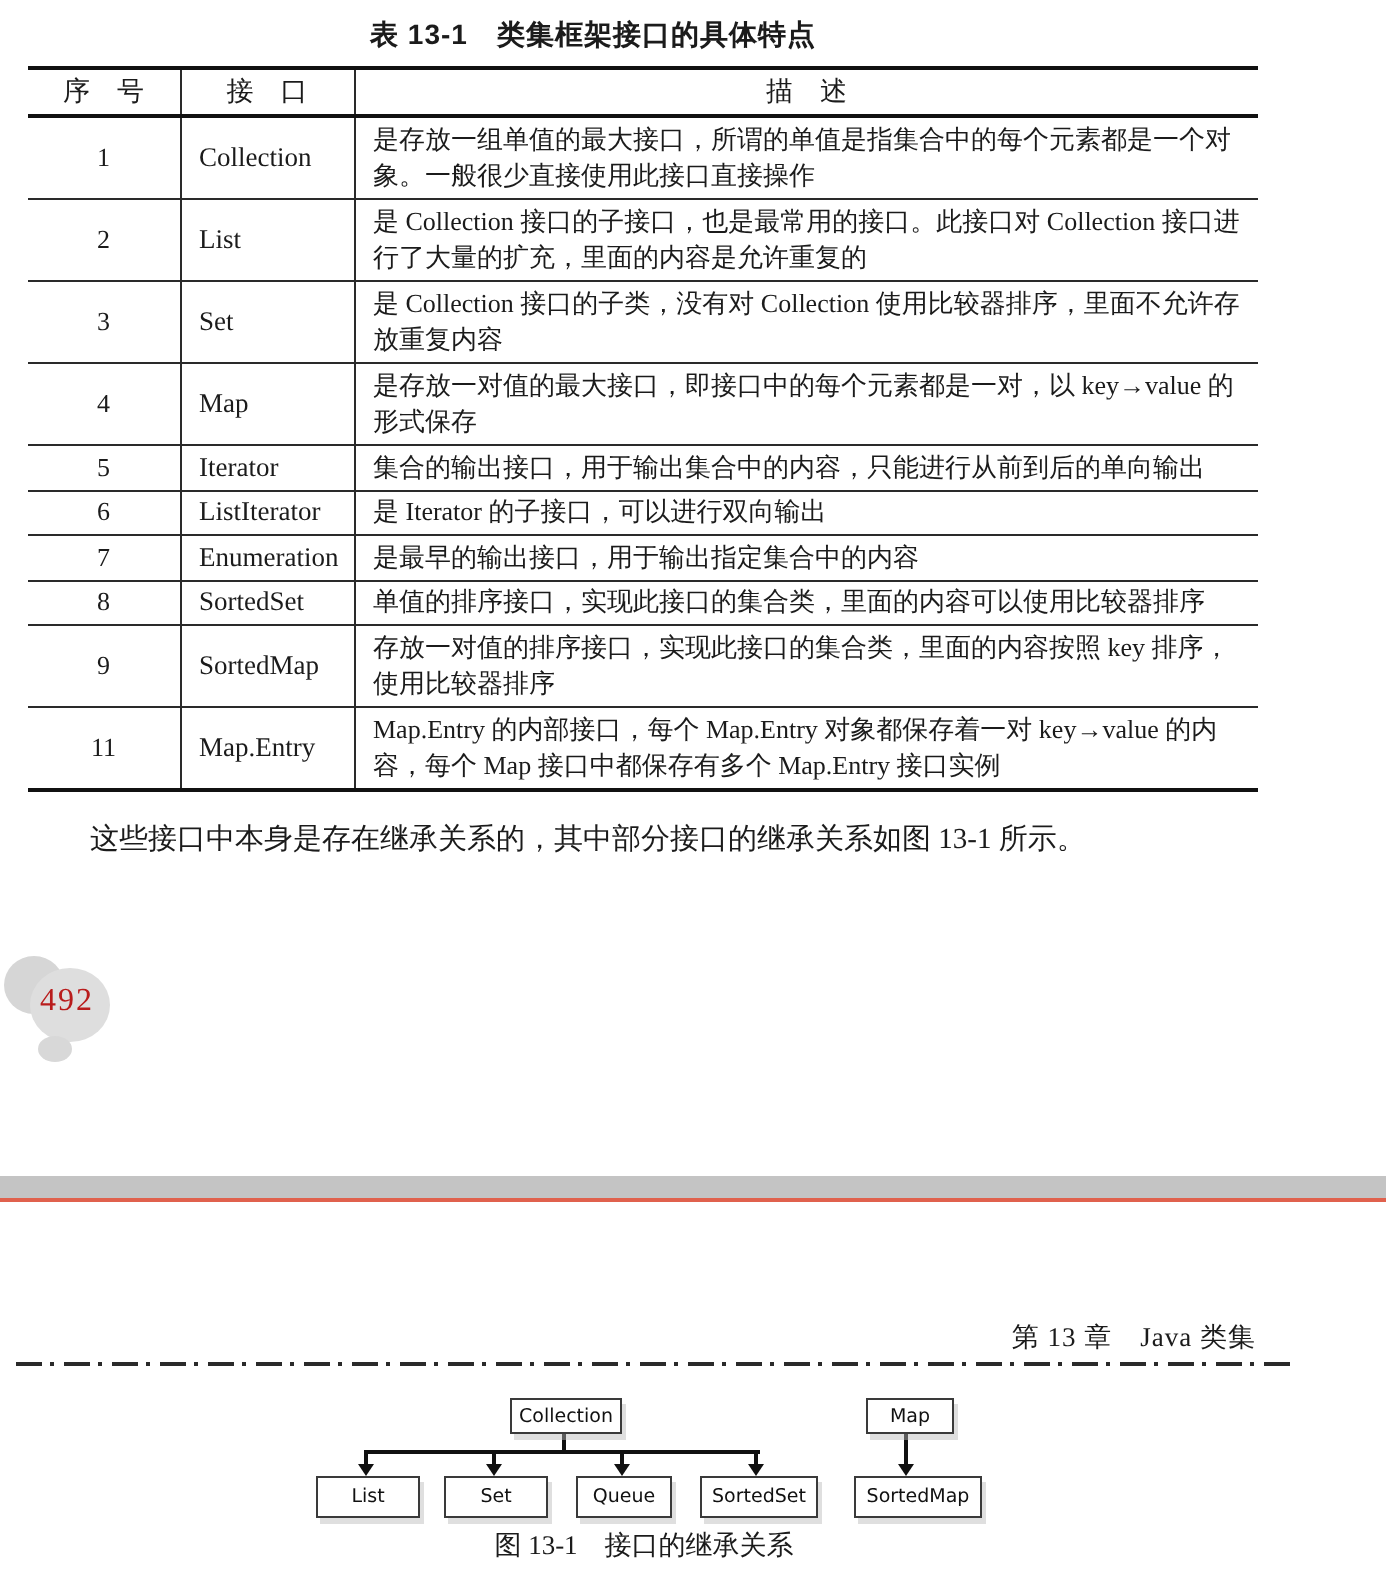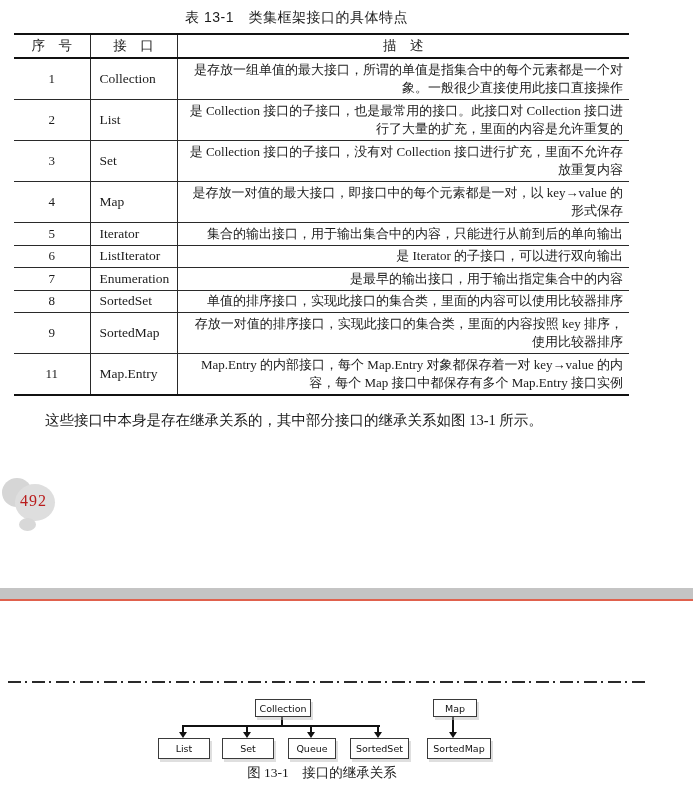--- a/index.html
+++ b/index.html
@@ -10,41 +10,41 @@
     font-family:"Liberation Serif","DejaVu Serif",serif;
     color:#1b1b1b;
     overflow:hidden;
   }
 
   
   .tbl-title{
     position:absolute;left:14px;top:9px;width:565px;
     text-align:center;
     font-family:"Liberation Sans","DejaVu Sans",sans-serif;
-    font-weight:normal;font-size:14px;letter-spacing:.5px;
+    font-weight:bold;font-size:14px;letter-spacing:.5px;
   }
   table.spec{
     position:absolute;left:14px;top:33px;width:615px;
     border-collapse:collapse;table-layout:fixed;
     border-top:2px solid #111;border-bottom:2.5px solid #111;
   }
   table.spec col.c1{width:76px;}
   table.spec col.c2{width:87px;}
   table.spec col.c3{width:452px;}
   table.spec thead tr{border-bottom:2px solid #111;}
   table.spec tbody tr{border-bottom:1px solid #2a2a2a;}
   table.spec th{
     font-family:"Liberation Sans","DejaVu Sans",sans-serif;
     font-weight:normal;font-size:13.5px;
     height:22px;padding:0;text-align:center;
   }
   table.spec th+th, table.spec td+td{border-left:1.5px solid #2a2a2a;}
   td.no{text-align:center;font-size:13px;padding:1px 0;}
   td.iface{font-size:13.5px;padding:1px 2px 1px 9px;}
-  td.desc{font-size:13px;line-height:18.5px;padding:1.5px 6px 1.5px 9px;text-align:right;}
+  td.desc{font-size:13px;line-height:18.5px;padding:1.5px 6px 1.5px 9px;text-align:left;}
 
   
   .para{
     position:absolute;left:16px;top:410px;width:600px;
     font-size:14.5px;line-height:21px;text-indent:2em;
   }
 
   
   .blob{position:absolute;border-radius:50%;}
   .blob-a{left:2px;top:478px;width:30px;height:29px;background:#d6d6d6;}
@@ -139,21 +139,21 @@
           <td class="desc">是存放一组单值的最大接口，所谓的单值是指集合中的每个元素都是一个对象。一般很少直接使用此接口直接操作</td>
         </tr>
         <tr>
           <td class="no">2</td>
           <td class="iface">List</td>
           <td class="desc">是 Collection 接口的子接口，也是最常用的接口。此接口对 Collection 接口进行了大量的扩充，里面的内容是允许重复的</td>
         </tr>
         <tr>
           <td class="no">3</td>
           <td class="iface">Set</td>
-          <td class="desc">是 Collection 接口的子接口，没有对 Collection 接口进行扩充，里面不允许存放重复内容</td>
+          <td class="desc">是 Collection 接口的子类，没有对 Collection 使用比较器排序，里面不允许存放重复内容</td>
         </tr>
         <tr>
           <td class="no">4</td>
           <td class="iface">Map</td>
           <td class="desc">是存放一对值的最大接口，即接口中的每个元素都是一对，以 key→value 的形式保存</td>
         </tr>
         <tr>
           <td class="no">5</td>
           <td class="iface">Iterator</td>
           <td class="desc">集合的输出接口，用于输出集合中的内容，只能进行从前到后的单向输出</td>
@@ -189,20 +189,21 @@
   <div class="para">这些接口中本身是存在继承关系的，其中部分接口的继承关系如图 13-1 所示。</div>
 
   <div class="blob blob-a"></div>
   <div class="blob blob-b"></div>
   <div class="blob blob-c"></div>
   <div class="page-num">492</div>
 
   <div class="sep-bar" id="sep-bar" style="background: rgb(196, 196, 196);"></div>
   <div class="sep-line" id="sep-line" style="background: rgb(224, 97, 77);"></div>
 
+  <div class="running-head">第 13 章　Java 类集</div>
   <div class="dashdot"></div>
 
   <div class="wire w-cv"></div>
   <div class="wire w-h"></div>
   <div class="wire w-s1"></div>
   <div class="wire w-s2"></div>
   <div class="wire w-s3"></div>
   <div class="wire w-s4"></div>
   <div class="wire w-mv"></div>
   <div class="ah ah1"></div>

